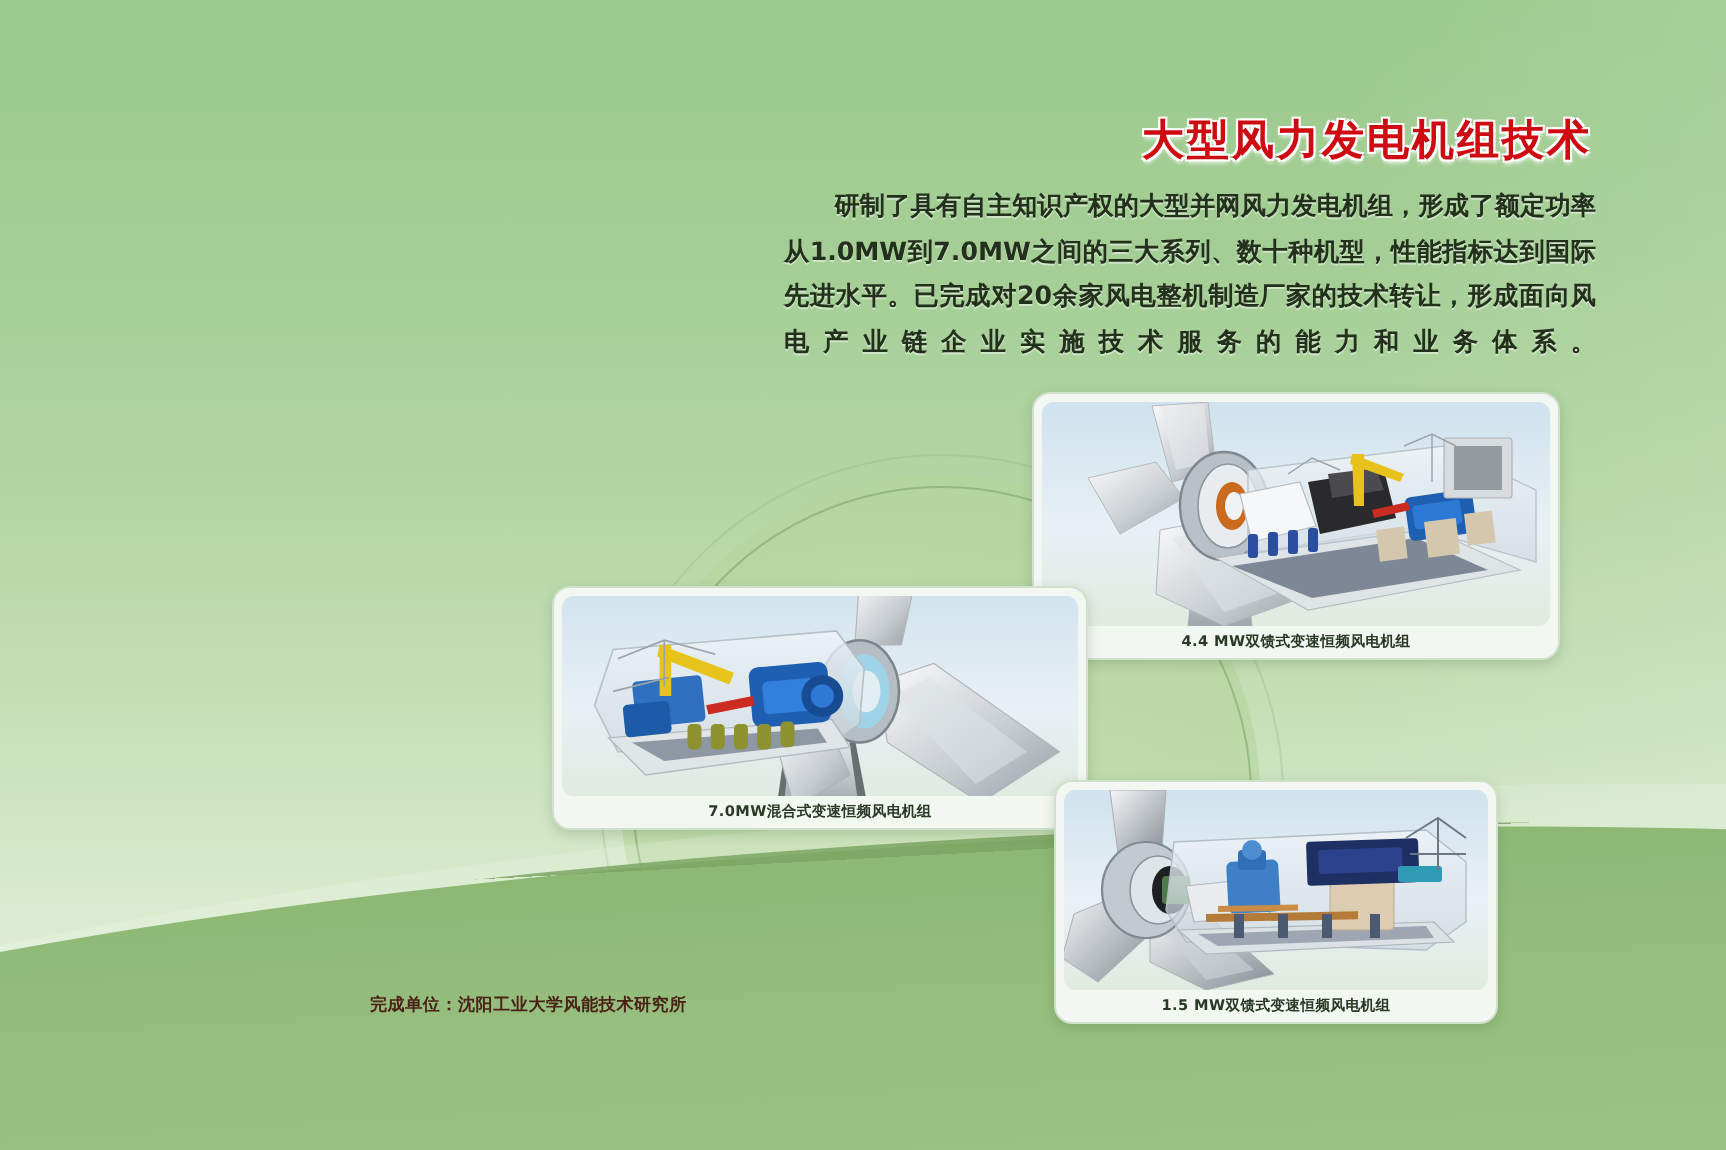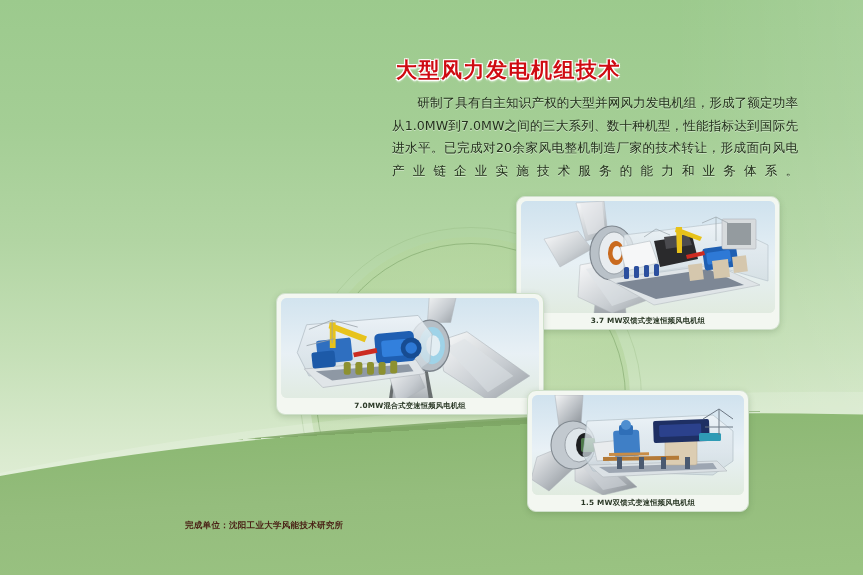--- a/index.html
+++ b/index.html
@@ -87,21 +87,21 @@
     position: absolute;
     right: 0; top: 0; width: 190px; height: 575px;
     background: linear-gradient(to left, rgba(255,255,255,0.10), rgba(255,255,255,0));
   }
 
   
   #title {
     position: absolute;
     left: 396px; top: 56px;
     width: 400px;
-    text-align: left;
+    text-align: right;
     font-size: 21px;
     font-weight: bold;
     letter-spacing: 1.5px;
     color: #cf0b12;
     text-shadow:
       -1px -1px 0 #ffffff,  1px -1px 0 #ffffff,
       -1px  1px 0 #ffffff,  1px  1px 0 #ffffff,
       0 2px 2px rgba(255,255,255,0.8);
     white-space: nowrap;
     font-family: Liberation Mono, monospace;
@@ -111,21 +111,21 @@
   #body-text {
     position: absolute;
     left: 392px; top: 92px;
     width: 406px;
     text-align: justify;
     text-align-last: justify;
     font-size: 12.6px;
     line-height: 22.5px;
     color: #23301c;
     text-indent: 2em;
-    font-weight: 400;
+    font-weight: 700;
     text-shadow: 0 1px 0 rgba(255,255,255,0.45);
   }
 
   
   .photo-card {
     position: absolute;
     background: #f3f7f1;
     border: 1px solid #cfe0cb;
     border-radius: 9px;
     box-shadow: 0 2px 6px rgba(60,90,50,0.22);
@@ -158,21 +158,20 @@
 
   
   #footer {
     position: absolute;
     left: 185px; top: 497px;
     font-size: 8.5px;
     font-weight: bold;
     color: #4a2216;
     letter-spacing: .3px;
     white-space: nowrap;
-    margin-top: 23px;
   }
 
   
   .photo-frame svg { display: block; width: 100%; height: 100%; }
 </style>
 </head>
 <body>
 
 <div id="slide">
 
@@ -263,21 +262,21 @@
           <rect x="138" y="63" width="5" height="12" rx="1.6"></rect>
         </g>
 
         <g stroke="#9aa3a9" stroke-width=".7" fill="none">
           <path d="M186 22 L200 16 L212 22"></path>
           <path d="M200 16 L200 40"></path>
           <path d="M128 36 L140 28 L154 34"></path>
         </g>
       </svg>
     </div>
-    <div class="photo-caption">3.7 MW双馈式变速恒频风电机组</div>
+    <div class="photo-caption">4.4 MW双馈式变速恒频风电机组</div>
   </div>
 
   <div id="card-7mw" class="photo-card">
     <div class="photo-frame">
       <svg viewBox="0 0 222 100" preserveAspectRatio="xMidYMid slice" aria-hidden="true">
         <defs>
           <linearGradient id="sky7" x1="0" y1="0" x2="0" y2="1">
             <stop offset="0%" stop-color="#cfe2ee"></stop>
             <stop offset="55%" stop-color="#e8f0f5"></stop>
             <stop offset="100%" stop-color="#dfeade"></stop>

